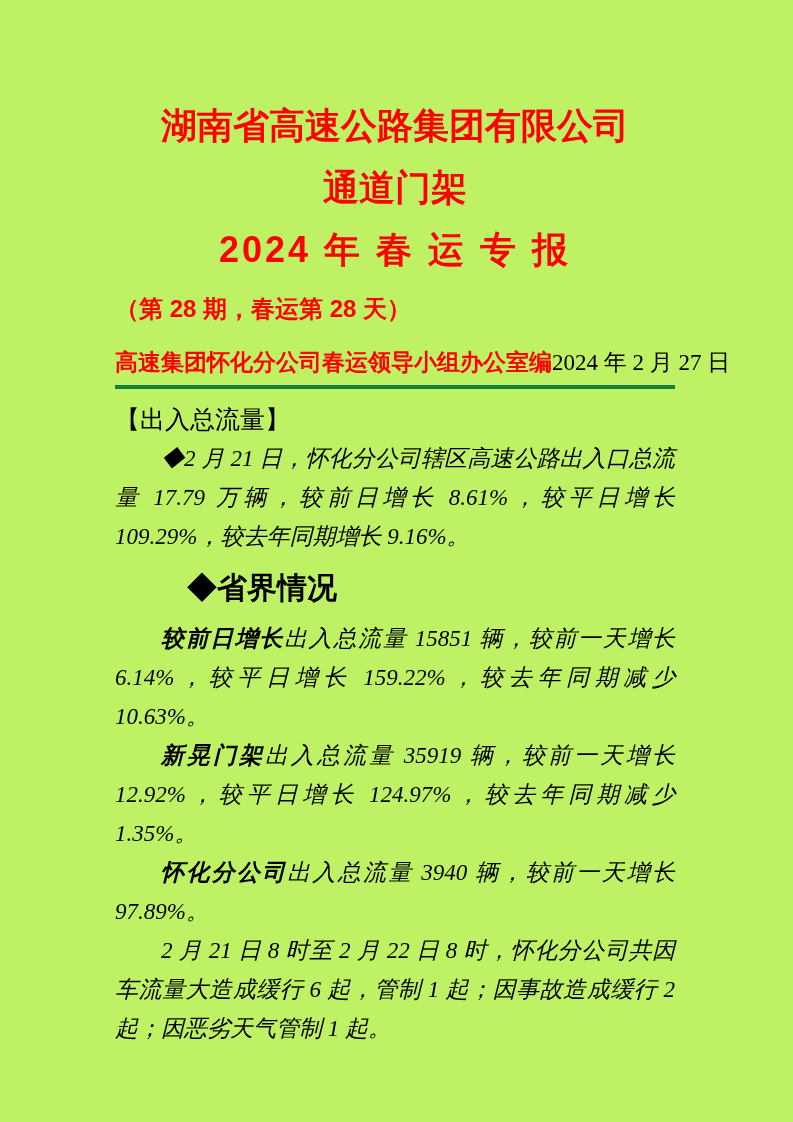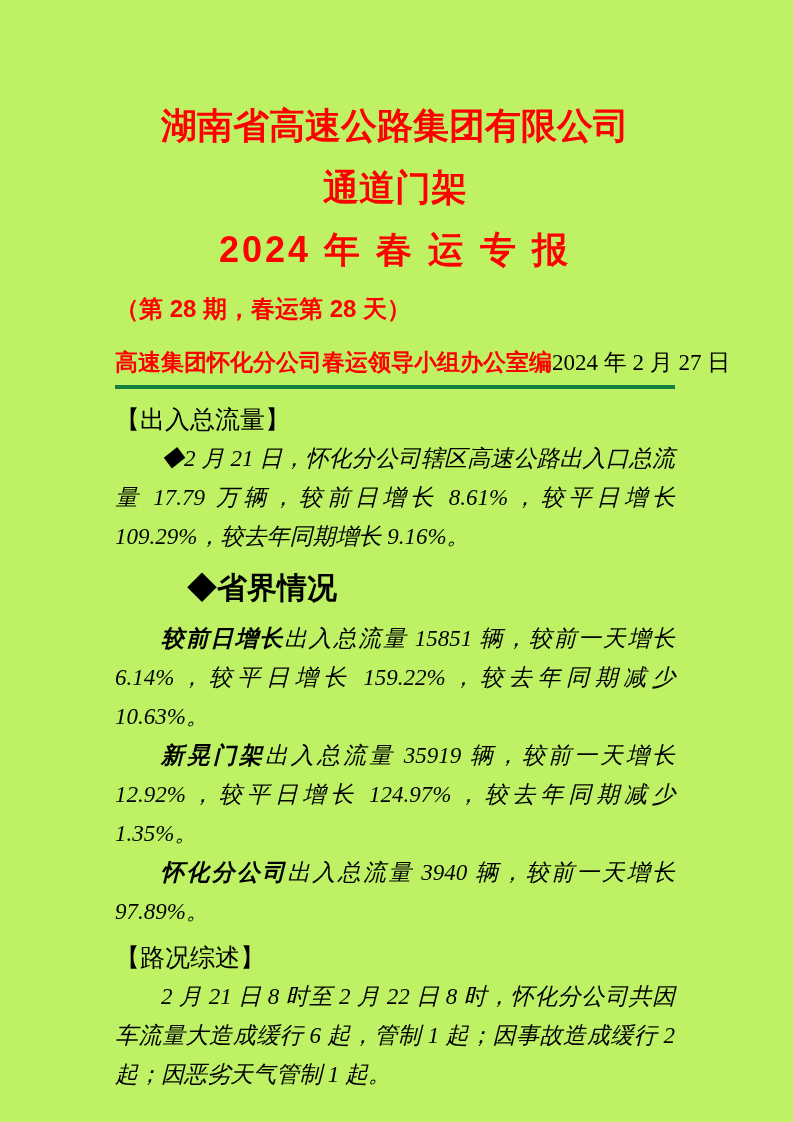--- a/index.html
+++ b/index.html
@@ -107,17 +107,16 @@
 
   <p class="sub-head">◆省界情况</p>
 
   <p class="body-p"><b>较前日增长</b><span>出入总流量 15851 辆，较前一天增长 6.14%，较平日增长 159.22%，较去年同期减少 10.63%。</span></p>
 
   <p class="body-p"><b>新晃门架</b><span>出入总流量 35919 辆，较前一天增长 12.92%，较平日增长 124.97%，较去年同期减少 1.35%。</span></p>
 
 
   <p class="body-p"><b>怀化分公司</b><span>出入总流量 3940 辆，较前一天增长 97.89%。</span></p>
 
-  <div class="section-header">【路况综述】</div>
 
   <p class="body-p">2 月 21 日 8 时至 2 月 22 日 8 时，怀化分公司共因车流量大造成缓行 6 起，管制 1 起；因事故造成缓行 2 起；因恶劣天气管制 1 起。</p>
 
 </div>
 
 </body></html>

